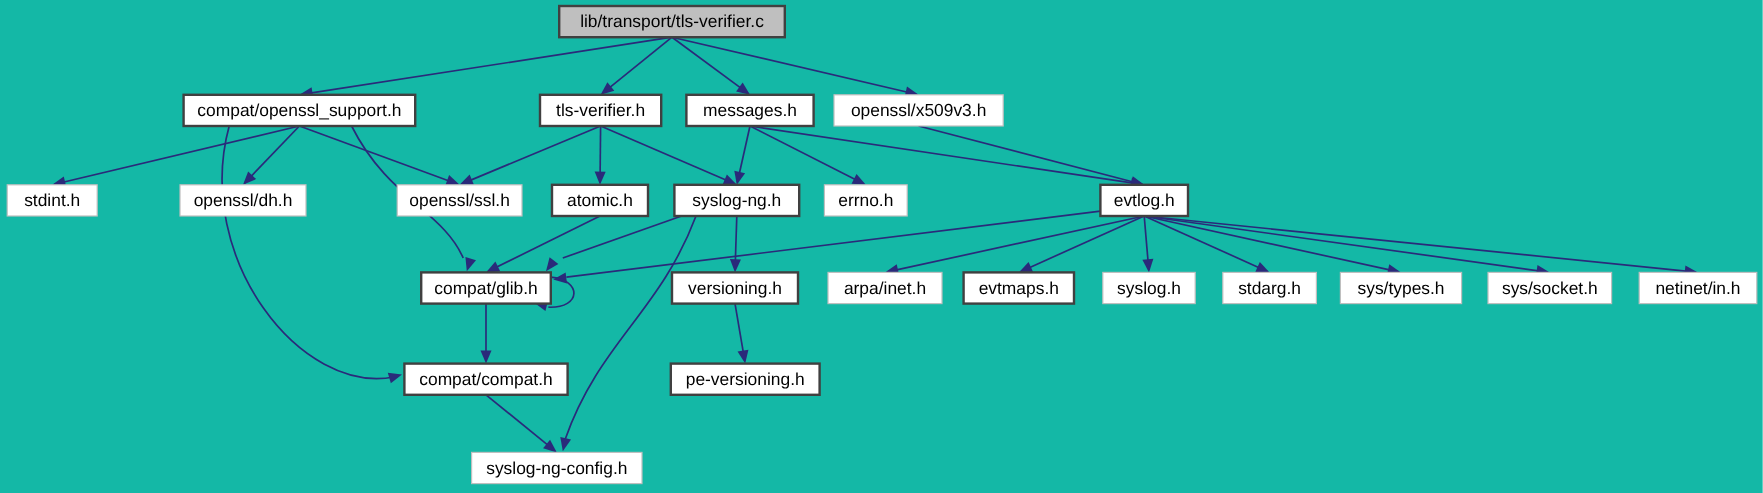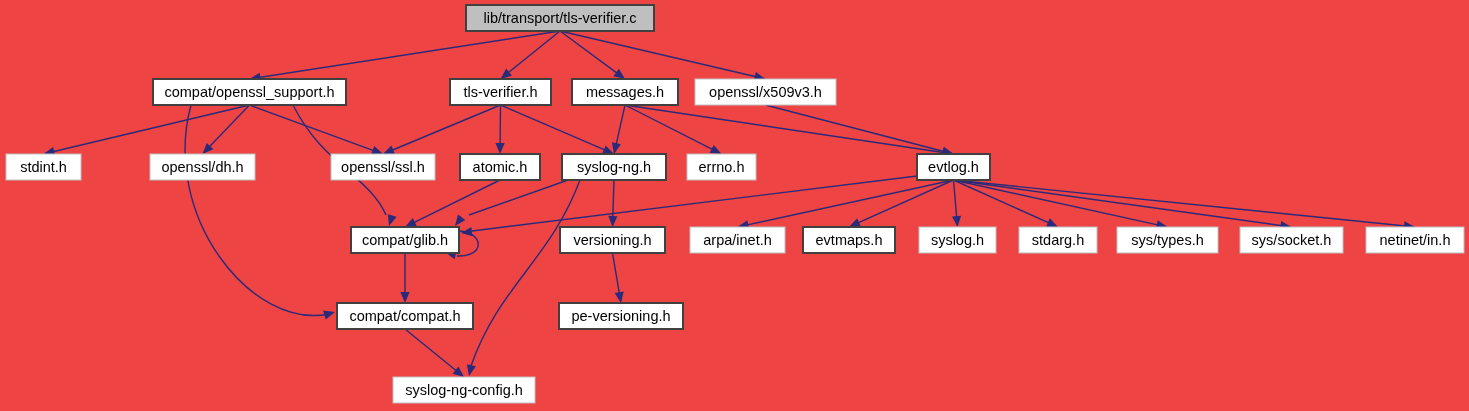--- a/index.html
+++ b/index.html
@@ -4,21 +4,21 @@
 <style>
   html, body {
     margin: 0;
     padding: 0;
     background: #ffffff;
   }
   #graph-root {
     position: relative;
     width: 1469px;
     height: 411px;
-    background: #ef4444;
+    background: #14b8a6;
     font-family: "Liberation Sans", sans-serif;
     overflow: hidden;
   }
   svg.graph-canvas {
     position: absolute;
     left: 0;
     top: 0;
     width: 1469px;
     height: 411px;
     display: block;

